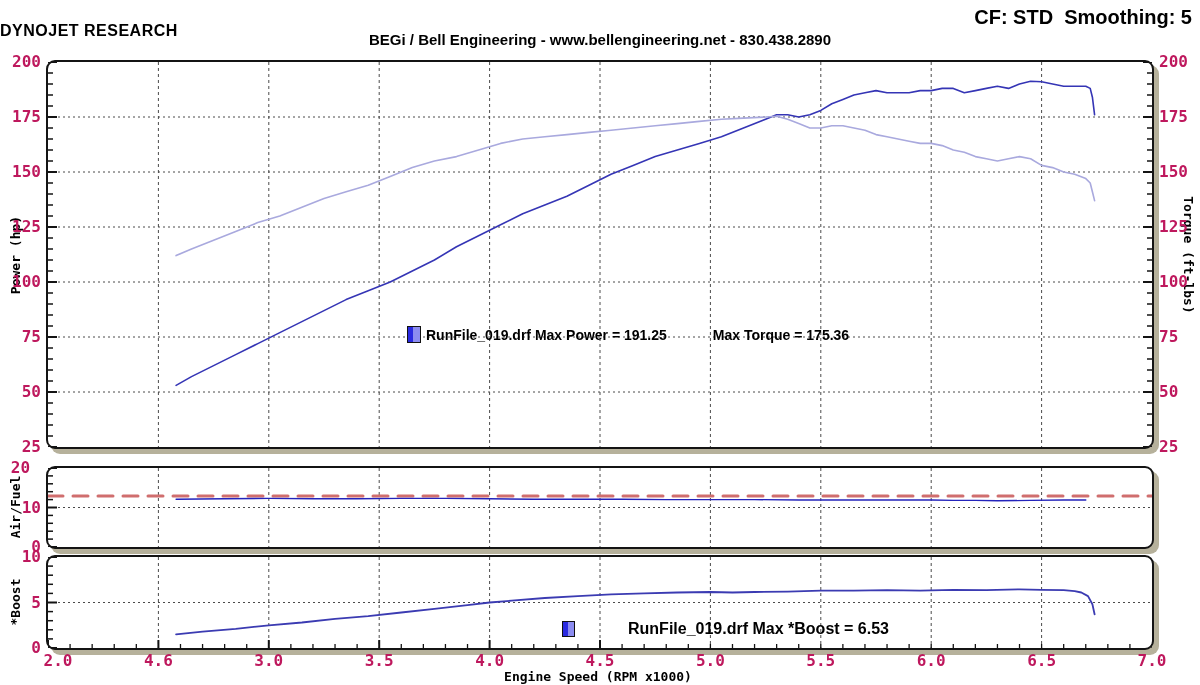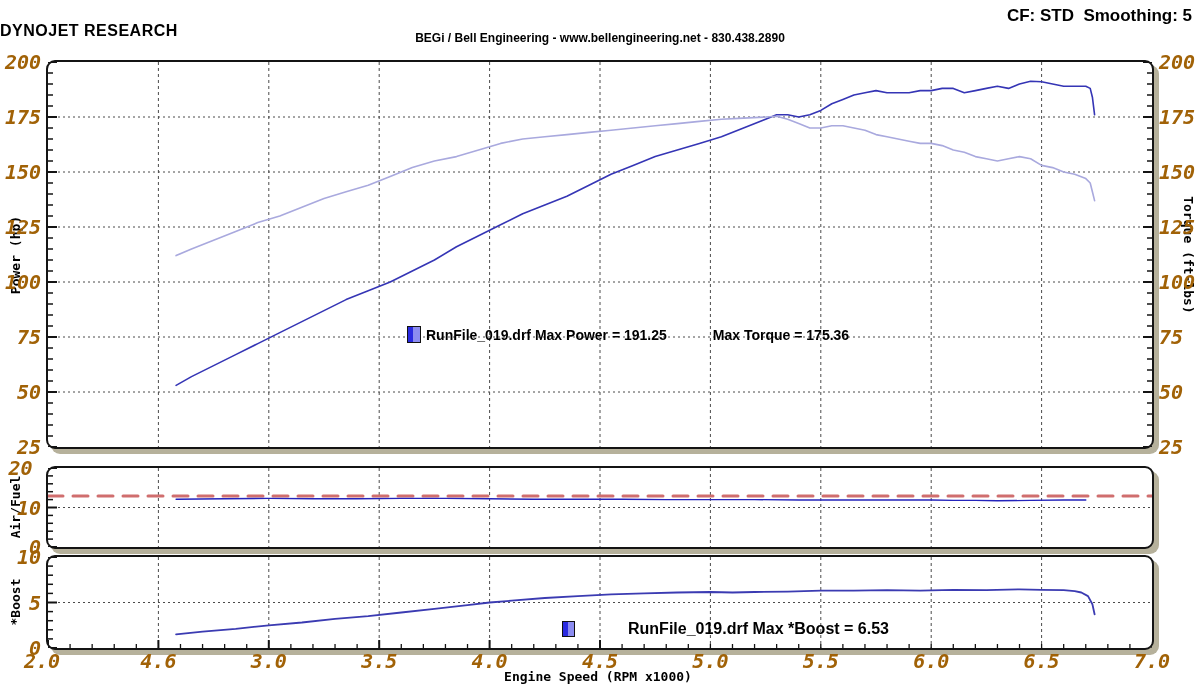--- a/index.html
+++ b/index.html
@@ -2,40 +2,40 @@
 <html><head>
 <meta charset="utf-8">
 <style>
   html,body{margin:0;padding:0;}
   body{
     width:1200px;height:685px;position:relative;background:#ffffff;
     font-family:"Liberation Sans",sans-serif;color:#000;overflow:hidden;
   }
   .hdr{position:absolute;font-weight:bold;white-space:pre;}
   #header-title{top:22px;left:0;width:100%;text-align:left;font-size:16px;letter-spacing:.5px;}
-  #header-corner{top:6px;right:8px;font-size:17px;}
-  #header-subtitle{top:31px;left:0;width:100%;text-align:center;font-size:12px;}
+  #header-corner{top:6px;right:8px;font-size:20px;}
+  #header-subtitle{top:31px;left:0;width:100%;text-align:center;font-size:15px;}
   .panel{
     position:absolute;left:46px;width:1108px;box-sizing:border-box;
     background:#fff;border:2px solid #141414;border-radius:9px;
     box-shadow:5px 5px 0 #b6b19b;
   }
   #panel-main{top:60px;height:389px;}
   #panel-af{top:466px;height:83px;}
   #panel-boost{top:555px;height:95px;}
   .panel svg{position:absolute;left:0;top:0;display:block;}
   .vlabel{
     position:absolute;white-space:nowrap;font-family:"DejaVu Sans Mono",monospace;
     font-weight:bold;font-size:13px;
   }
   .rot-ccw{transform:translate(-50%,-50%) rotate(-90deg);}
   .rot-cw{transform:translate(-50%,-50%) rotate(90deg);}
   .ticklab{
     position:absolute;font-family:"DejaVu Sans Mono",monospace;font-weight:bold;
-    font-size:20px;line-height:16px;color:#a16207;font-style:italic;
+    font-size:16px;line-height:16px;color:#be185d;
   }
   .legend{position:absolute;display:flex;align-items:center;font-weight:bold;}
   #main-legend{left:407px;top:326px;font-size:14px;}
   #boost-legend{left:562px;top:620px;font-size:16px;gap:48px;}
   .lmarker{display:inline-block;border:1px solid #111;margin-right:5px;}
   #main-legend .lmarker{width:12px;height:15px;}
   #boost-legend .lmarker{width:11px;height:14px;}
   .lgap{display:inline-block;width:46px;}
   #x-axis-title{
     position:absolute;top:669px;left:0;width:1196px;text-align:center;
@@ -280,21 +280,21 @@
 <span class="ticklab" style="left: 0px; width: 41px; text-align: right; top: 384px;">50</span>
 <span class="ticklab" style="left: 1159px; width: 40px; text-align: left; top: 384px;">50</span>
 <span class="ticklab" style="left: 0px; width: 41px; text-align: right; top: 439px;">25</span>
 <span class="ticklab" style="left: 1159px; width: 40px; text-align: left; top: 439px;">25</span>
 <span class="ticklab" style="left: 0px; width: 41px; text-align: center; top: 460px;">20</span>
 <span class="ticklab" style="left: 0px; width: 41px; text-align: right; top: 499.5px;">10</span>
 <span class="ticklab" style="left: 0px; width: 41px; text-align: right; top: 539px;">0</span>
 <span class="ticklab" style="left: 0px; width: 41px; text-align: right; top: 549px;">10</span>
 <span class="ticklab" style="left: 0px; width: 41px; text-align: right; top: 594.5px;">5</span>
 <span class="ticklab" style="left: 0px; width: 41px; text-align: right; top: 640px;">0</span>
-<span class="ticklab" style="left: 24px; top: 653px; width: 40px; text-align: left;">2.0</span>
+<span class="ticklab" style="left: 38px; top: 653px; width: 40px; text-align: center;">2.0</span>
 <span class="ticklab" style="left: 138.4px; top: 653px; width: 40px; text-align: center;">4.6</span>
 <span class="ticklab" style="left: 248.8px; top: 653px; width: 40px; text-align: center;">3.0</span>
 <span class="ticklab" style="left: 359.2px; top: 653px; width: 40px; text-align: center;">3.5</span>
 <span class="ticklab" style="left: 469.6px; top: 653px; width: 40px; text-align: center;">4.0</span>
 <span class="ticklab" style="left: 580px; top: 653px; width: 40px; text-align: center;">4.5</span>
 <span class="ticklab" style="left: 690.4px; top: 653px; width: 40px; text-align: center;">5.0</span>
 <span class="ticklab" style="left: 800.8px; top: 653px; width: 40px; text-align: center;">5.5</span>
 <span class="ticklab" style="left: 911.2px; top: 653px; width: 40px; text-align: center;">6.0</span>
 <span class="ticklab" style="left: 1021.6px; top: 653px; width: 40px; text-align: center;">6.5</span>
 <span class="ticklab" style="left: 1132px; top: 653px; width: 40px; text-align: center;">7.0</span>

